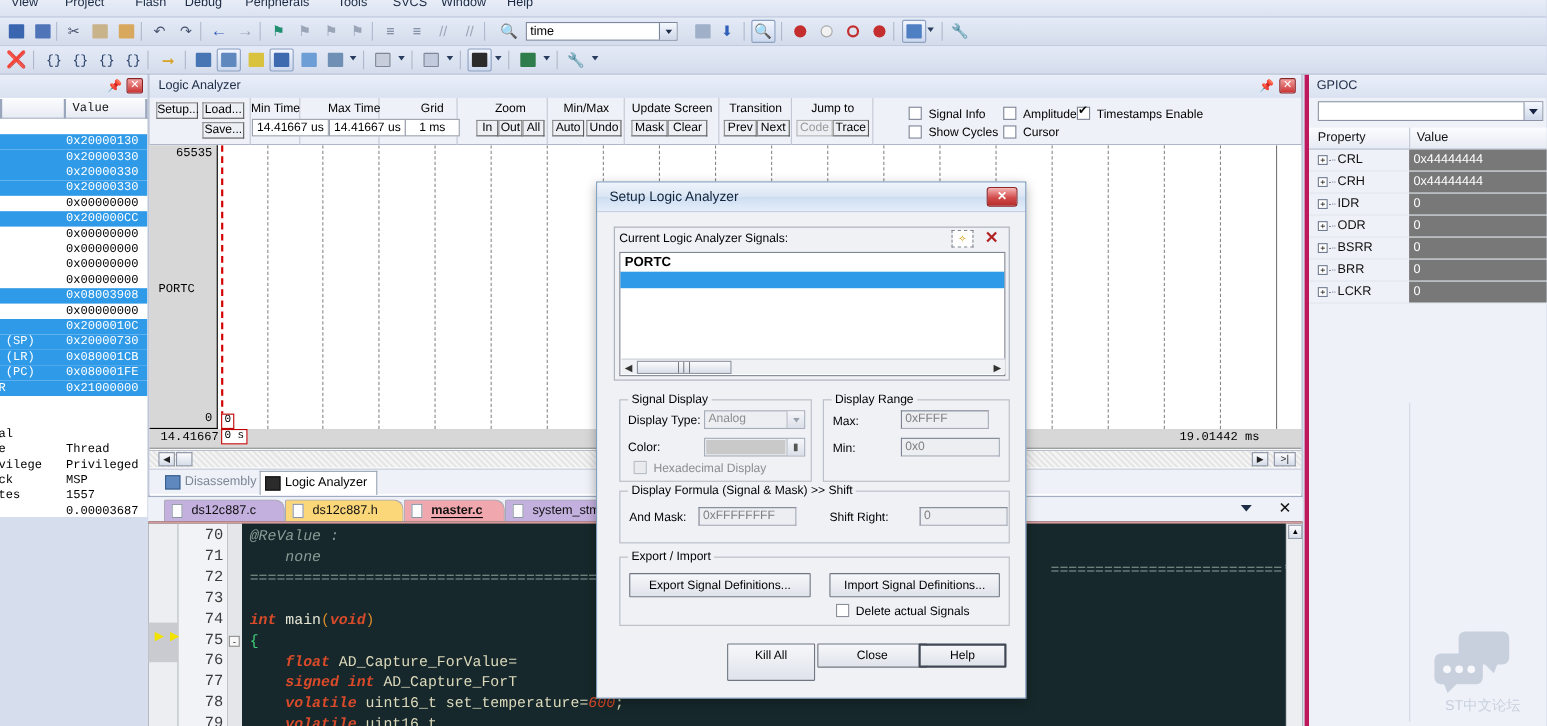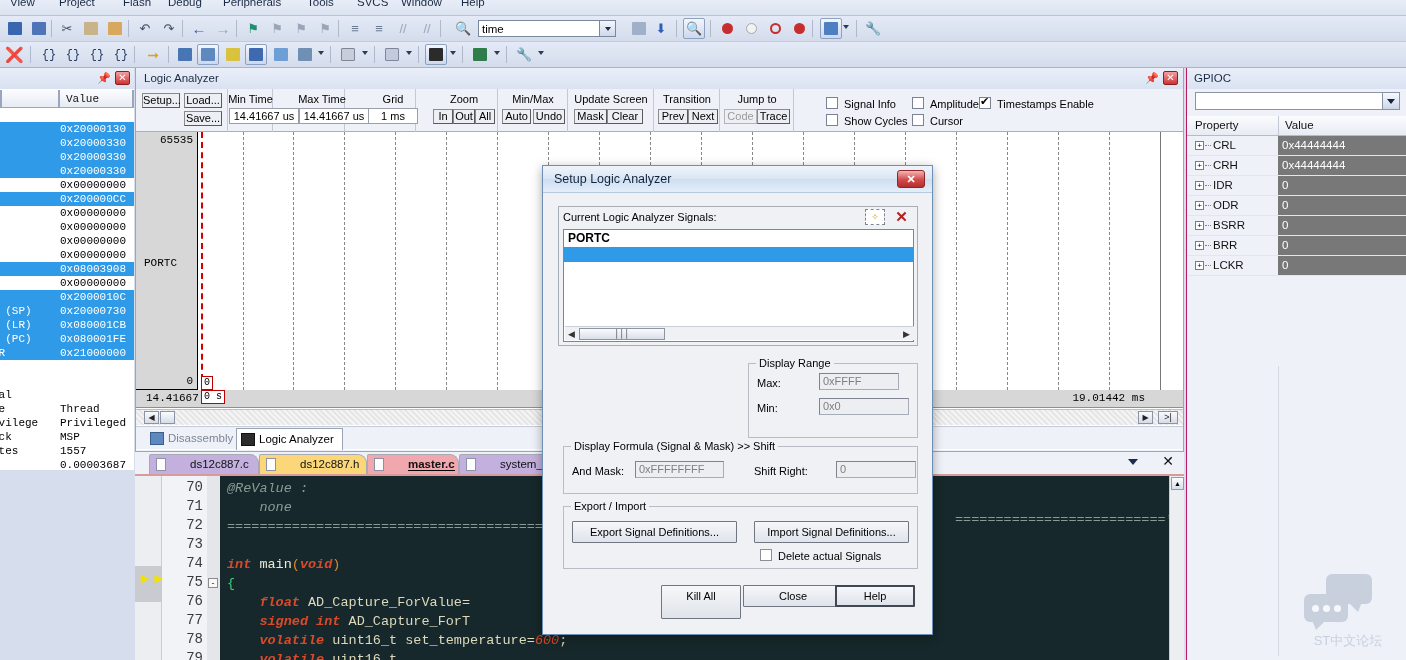--- a/index.html
+++ b/index.html
@@ -187,21 +187,21 @@
     font-size: 11.5px; padding: 0 8px 0 22px; color: #7d8696;
   }
   .la-tab.active {
     background: #fff; border: 1px solid #9aa3b4; border-bottom: none; color: #000;
   }
   .la-tab .ti { position: absolute; left: 4px; top: 4px; width: 14px; height: 13px; }
 
   
   .rightpanel {
     position: absolute; left: 1186px; top: 68px; width: 220px; height: 592px;
-    background: #eef1f7; border-left: 1px solid #be185d; text-decoration: underline;
+    background: #eef1f7; border-left: 4px solid #be185d; text-decoration: underline;
   }
   .rp-title { position: absolute; left: 0; top: 0; width: 220px; height: 21px;
     background: linear-gradient(to bottom,#eaeff9,#dae2f1); font-size: 11.5px; color: #1b2a44; padding: 4px 0 0 7px; }
   .rp-combo {
     position: absolute; left: 8px; top: 24px; width: 205px; height: 18px;
     background: #fff; border: 1px solid #8b93a4; display: flex; align-items: center;
   }
   .rp-combo .cbtn {
     margin-left: auto; width: 17px; height: 16px;
     background: linear-gradient(to bottom,#f6f9ff,#cdd7e9); border-left: 1px solid #8b93a4;
@@ -227,21 +227,21 @@
     position: absolute; left: 91px; top: 0; width: 129px; height: 19px;
     background: #787878; color: #fff; font-size: 11.5px; line-height: 19px; padding-left: 4px;
   }
   .rp-colline { position: absolute; left: 91px; top: 298px; width: 1px; height: 290px; background: #d3d8e2; }
 
   
   .editor-wrap { position: absolute; left: 135px; top: 452px; width: 1049px; height: 208px; background: #eef1f7; }
   .ed-tabbar { position: absolute; left: 0; top: 0; width: 1049px; height: 22px; background: #eef1f7; }
   .ed-tab {
     position: absolute; top: 2px; height: 20px; line-height: 19px;
-    font-size: 11.5px; padding-left: 40px; color: #111;
+    font-size: 11.5px; padding-left: 24px; color: #111;
     border: 1px solid #a9a9b4; border-bottom: none;
     border-radius: 2px 9px 0 0;
   }
   .ed-tab .pg {
     position: absolute; left: 6px; top: 3px; width: 10px; height: 13px;
     background: #fdfdfd; border: 1px solid #8b93a4;
   }
   .ed-ctrl { position: absolute; right: 4px; top: 3px; width: 60px; height: 16px; }
   .ed-ctrl .dn { position: absolute; left: 8px; top: 4px; width: 0; height: 0;
     border-left: 5px solid transparent; border-right: 5px solid transparent; border-top: 6px solid #1d2c47; }
@@ -903,20 +903,37 @@
           <div class="item">PORTC</div>
           <div class="selrow"></div>
           <div class="lb-scroll" style="width:349px">
             <div class="lb-arr" style="left:3px">◀</div>
             <div class="lb-thumb">│││</div>
             <div class="lb-arr" style="right:4px">▶</div>
           </div>
         </div>
       </div>
 
+      <div class="grpbox" style="left:20px;top:170px;width:175px;height:75px">
+        <div class="legend">Signal Display</div>
+        <div class="dlgtxt" style="left:7px;top:12px">Display Type:</div>
+        <div class="selcombo" style="left:76px;top:9px;width:92px">
+          <span>Analog</span>
+          <span class="ar">
+              <i></i>
+            </span>
+        </div>
+        <div class="dlgtxt" style="left:7px;top:37px">Color:</div>
+        <div class="colorbox" style="left:76px;top:34px;width:92px">
+          <span class="sw" style="background: rgb(201, 201, 201);"></span>
+          <span class="ar">▮</span>
+        </div>
+        <div class="dcbx dim" style="left:12px;top:55px"></div>
+        <div class="dlgtxt dim" style="left:30px;top:56px">Hexadecimal Display</div>
+      </div>
 
       <div class="grpbox" style="left:205px;top:170px;width:170px;height:75px">
         <div class="legend">Display Range</div>
         <div class="dlgtxt" style="left:8px;top:13px">Max:</div>
         <div class="field" style="left:70px;top:9px;width:80px">0xFFFF</div>
         <div class="dlgtxt" style="left:8px;top:38px">Min:</div>
         <div class="field" style="left:70px;top:34px;width:90px">0x0</div>
       </div>
 
       <div class="grpbox" style="left:20px;top:253px;width:355px;height:48px">

